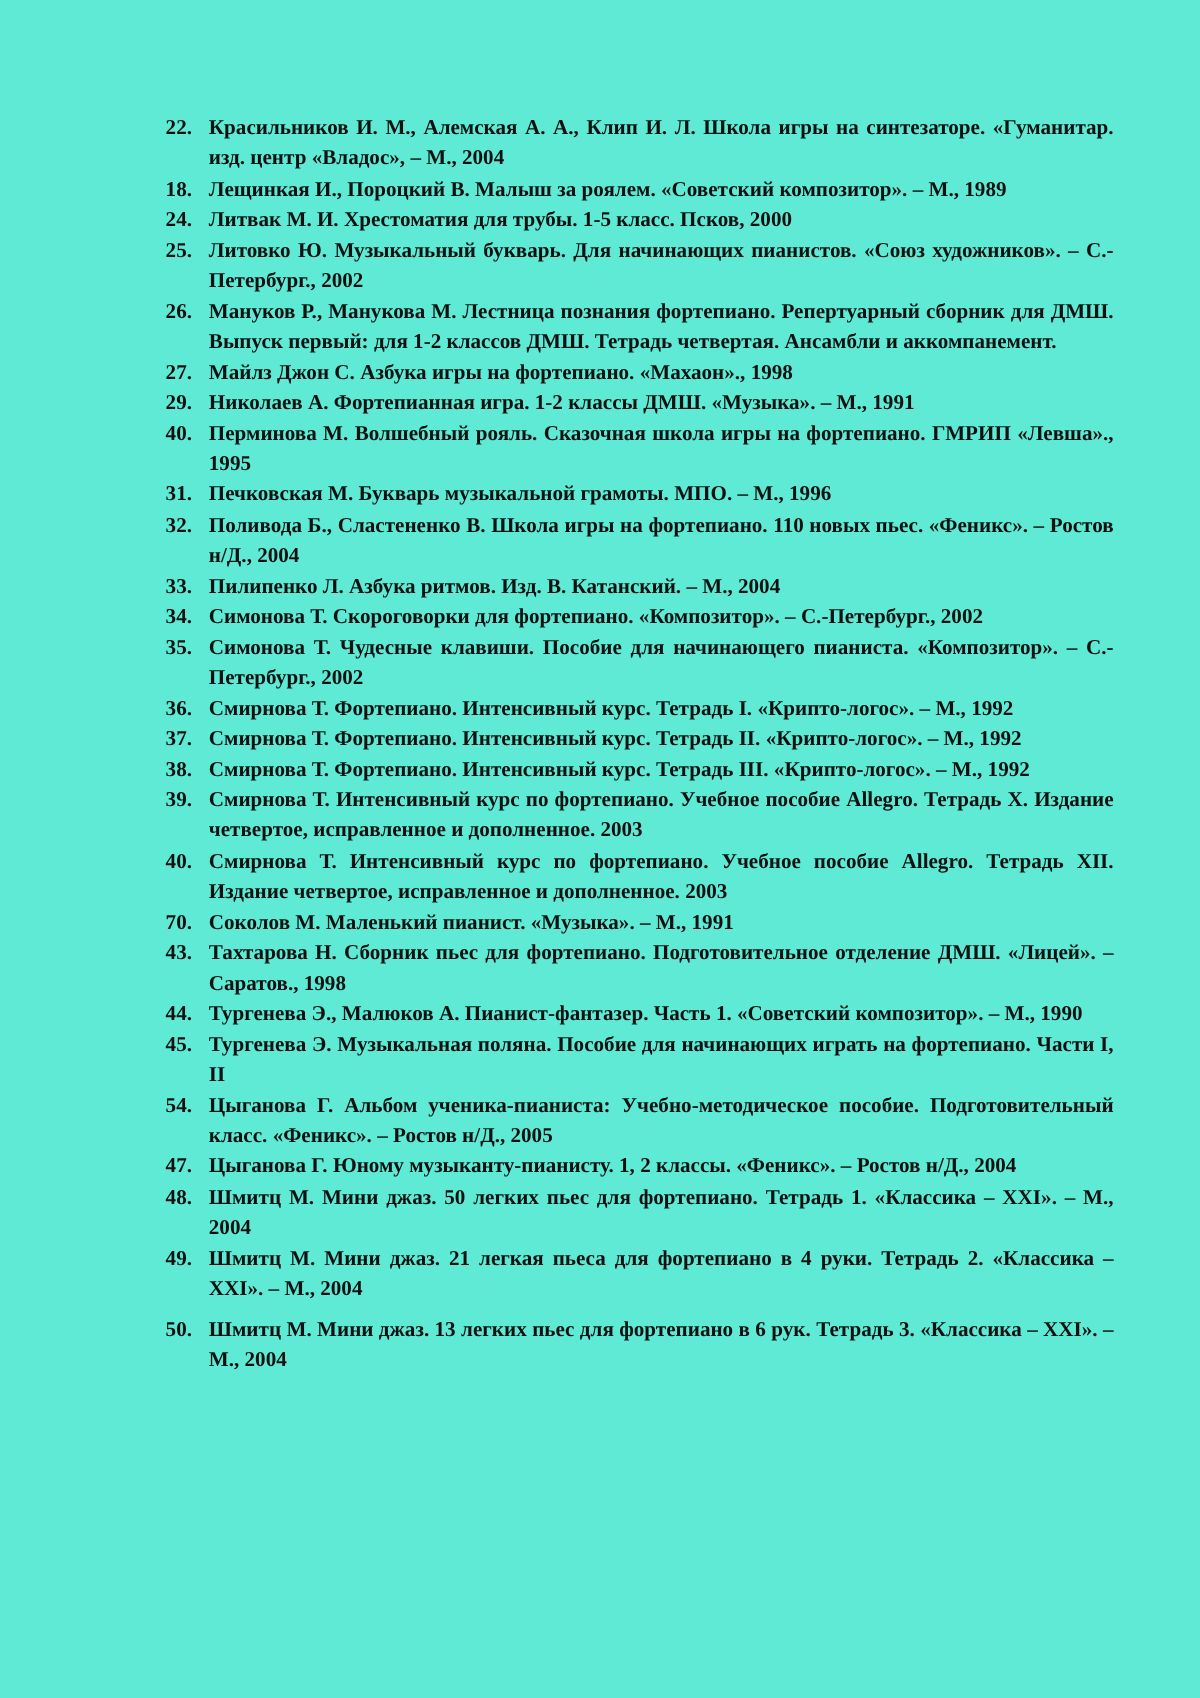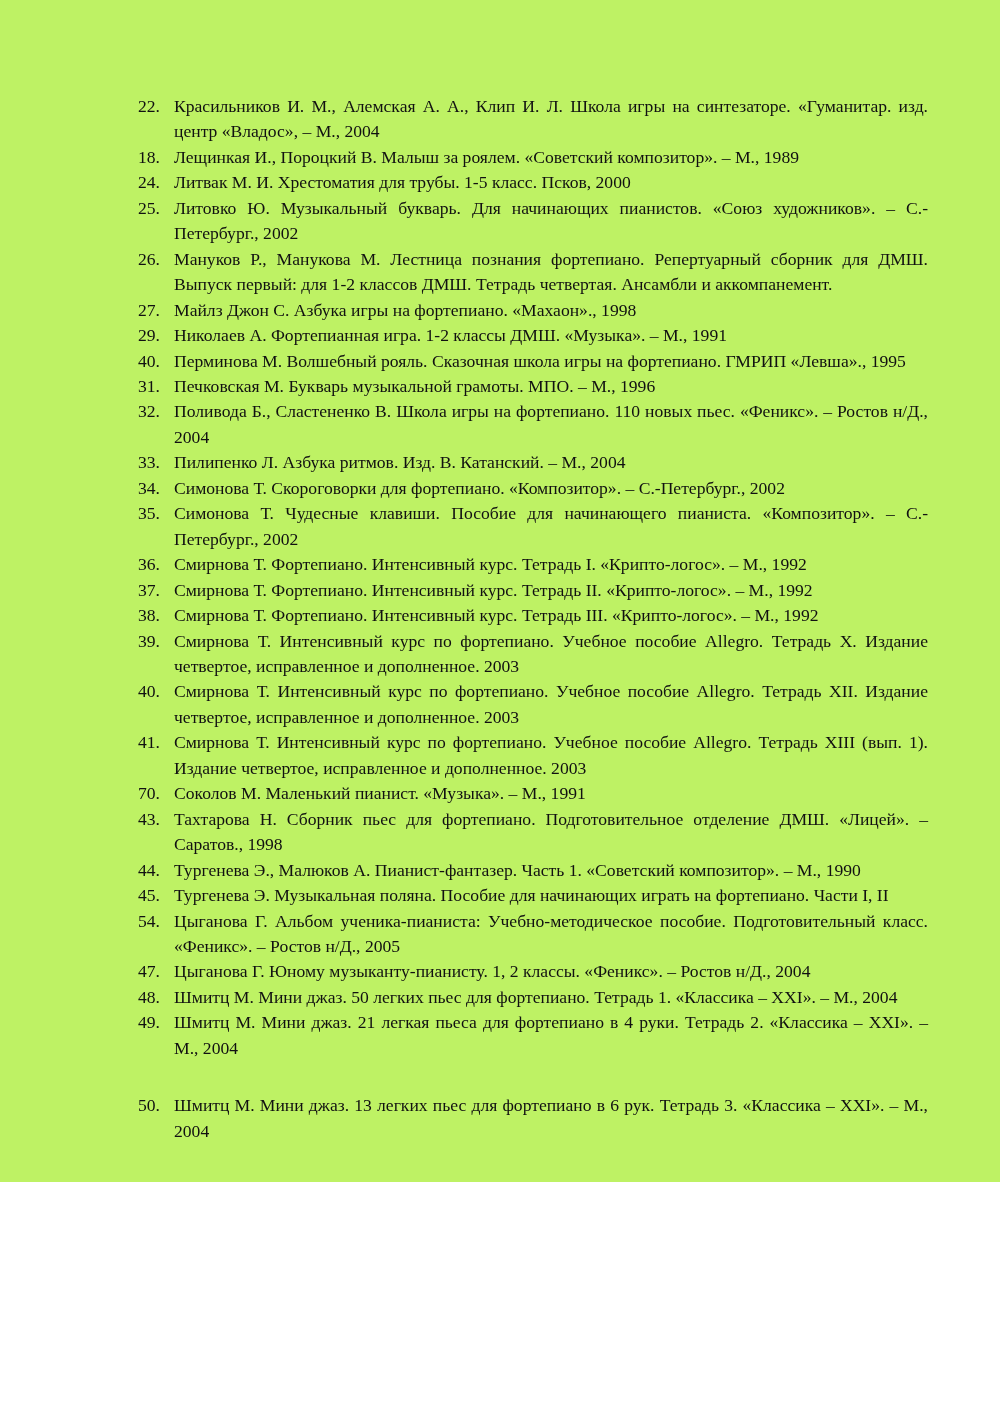--- a/index.html
+++ b/index.html
@@ -1,29 +1,29 @@
 <!DOCTYPE html>
 <html><head>
 <meta charset="utf-8">
 <style>
   html, body { margin: 0; padding: 0; background: #ffffff; }
   body { width: 1000px; height: 1415px; position: relative; overflow: hidden; }
   .page {
-    position: absolute; left: 0; top: 0; width: 1000px; height: 1182px; background: #bef264;
+    position: absolute; left: 0; top: 0; width: 1000px; height: 1415px; background: #5eead4; font-weight: bold;
   }
   .biblio {
     position: absolute; left: 138px; top: 94px; width: 790px;
     margin: 0; padding: 0; list-style: none;
     font-family: "Liberation Serif", "DejaVu Serif", serif;
     font-size: 17.6px; line-height: 25.45px; color: #111111;
   }
   .entry { position: relative; padding-left: 36px; text-align: justify; }
   .entry .num { position: absolute; left: 0; top: 0; }
   .entry .txt { display: block; }
-  .entry.gap { margin-top: 32px; }
+  .entry.gap { margin-top: 8px; }
 </style>
 </head>
 <body>
 
 <div class="page">
   <ol class="biblio" id="biblio">
       <li class="entry">
         <span class="num">22.</span>
         <span class="txt">Красильников И. М., Алемская А. А., Клип И. Л. Школа игры на синтезаторе. «Гуманитар. изд. центр «Владос», – М., 2004</span>
       </li>
@@ -89,24 +89,20 @@
       </li>
       <li class="entry">
         <span class="num">39.</span>
         <span class="txt">Смирнова Т. Интенсивный курс по фортепиано. Учебное пособие Allegro.     Тетрадь X. Издание четвертое, исправленное и дополненное. 2003</span>
       </li>
       <li class="entry">
         <span class="num">40.</span>
         <span class="txt">Смирнова Т. Интенсивный курс по фортепиано. Учебное пособие Allegro. Тетрадь XII. Издание четвертое, исправленное и дополненное. 2003</span>
       </li>
       <li class="entry">
-        <span class="num">41.</span>
-        <span class="txt">Смирнова Т. Интенсивный курс по фортепиано. Учебное пособие Allegro. Тетрадь XIII (вып. 1). Издание четвертое, исправленное и дополненное. 2003</span>
-      </li>
-      <li class="entry">
         <span class="num">70.</span>
         <span class="txt">Соколов М. Маленький пианист. «Музыка». – М., 1991</span>
       </li>
       <li class="entry">
         <span class="num">43.</span>
         <span class="txt">Тахтарова Н. Сборник пьес для фортепиано. Подготовительное отделение ДМШ. «Лицей». – Саратов., 1998</span>
       </li>
       <li class="entry">
         <span class="num">44.</span>
         <span class="txt">Тургенева Э., Малюков А. Пианист-фантазер. Часть 1. «Советский композитор». – М., 1990</span>

